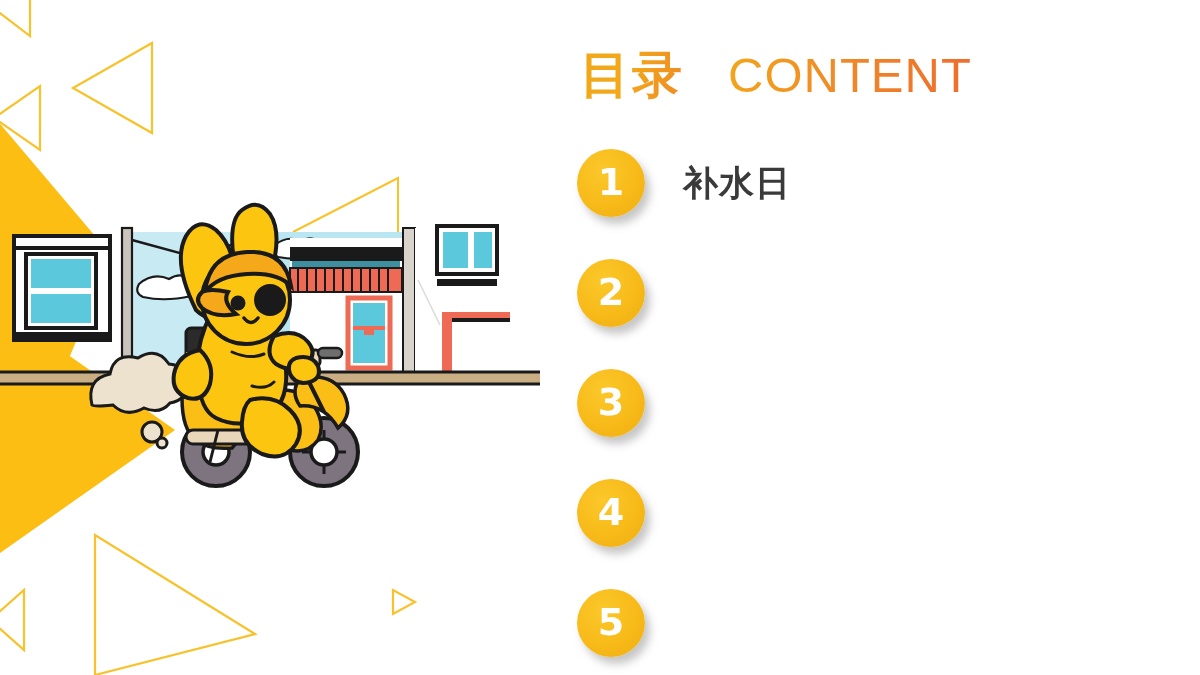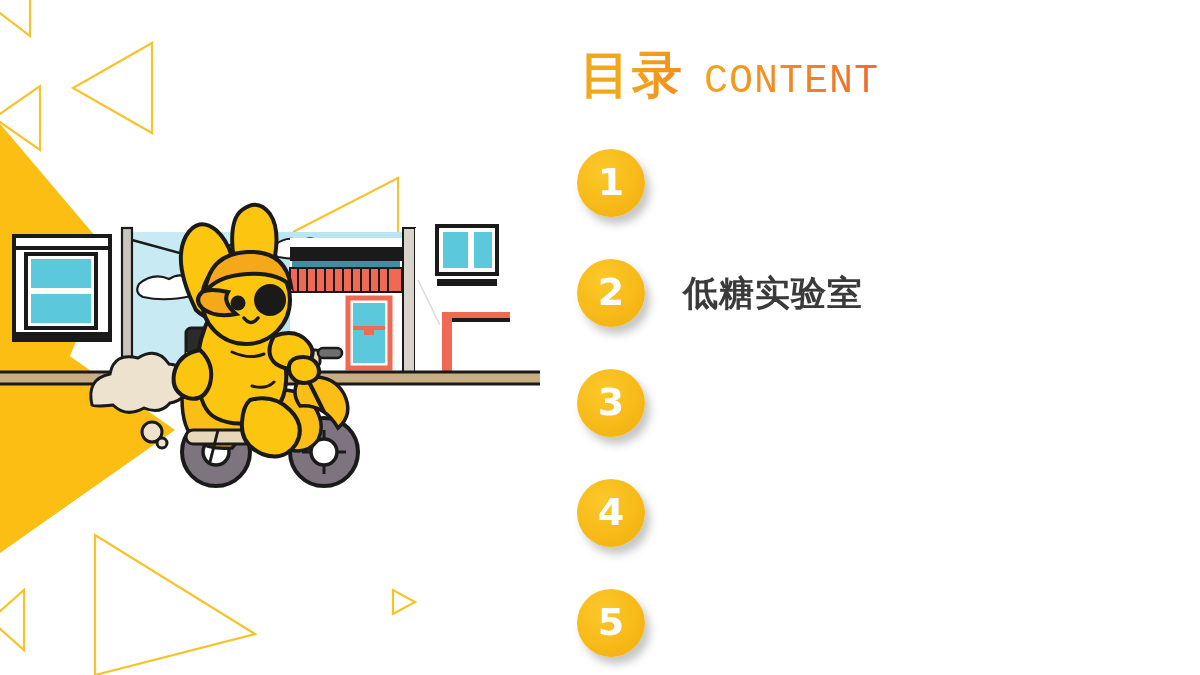--- a/index.html
+++ b/index.html
@@ -57,23 +57,23 @@
     font-size: 50px;
     font-weight: 700;
     letter-spacing: 2px;
     background: linear-gradient(100deg, #F0A81B 0%, #F2A81A 45%, #EF8A23 100%);
     -webkit-background-clip: text;
     background-clip: text;
     color: transparent;
     -webkit-text-fill-color: transparent;
   }
   #title-en {
-    margin-left: 20px;
-    font-family: Liberation Mono, monospace;
-    font-size: 40px;
+    margin-left: 44px;
+    font-family: Liberation Sans, sans-serif;
+    font-size: 49px;
     font-weight: 400;
     letter-spacing: 1px;
     background: linear-gradient(100deg, #F2A61B 0%, #F08A26 45%, #EE6B2E 100%);
     -webkit-background-clip: text;
     background-clip: text;
     color: transparent;
     -webkit-text-fill-color: transparent;
   }
 
   #toc-list {
@@ -303,27 +303,27 @@
       <span id="title-cn">目录</span>
       <span id="title-en">CONTENT</span>
     </div>
 
     <div id="toc-list">
 
       <div class="toc-item">
         <div class="toc-bullet">
           <span class="toc-num">1</span>
         </div>
+        <div class="toc-label">补水日</div>
       </div>
 
       <div class="toc-item">
         <div class="toc-bullet">
           <span class="toc-num">2</span>
         </div>
-        <div class="toc-label">低糖实验室</div>
       </div>
 
       <div class="toc-item">
         <div class="toc-bullet">
           <span class="toc-num">3</span>
         </div>
       </div>
 
       <div class="toc-item">
         <div class="toc-bullet">

